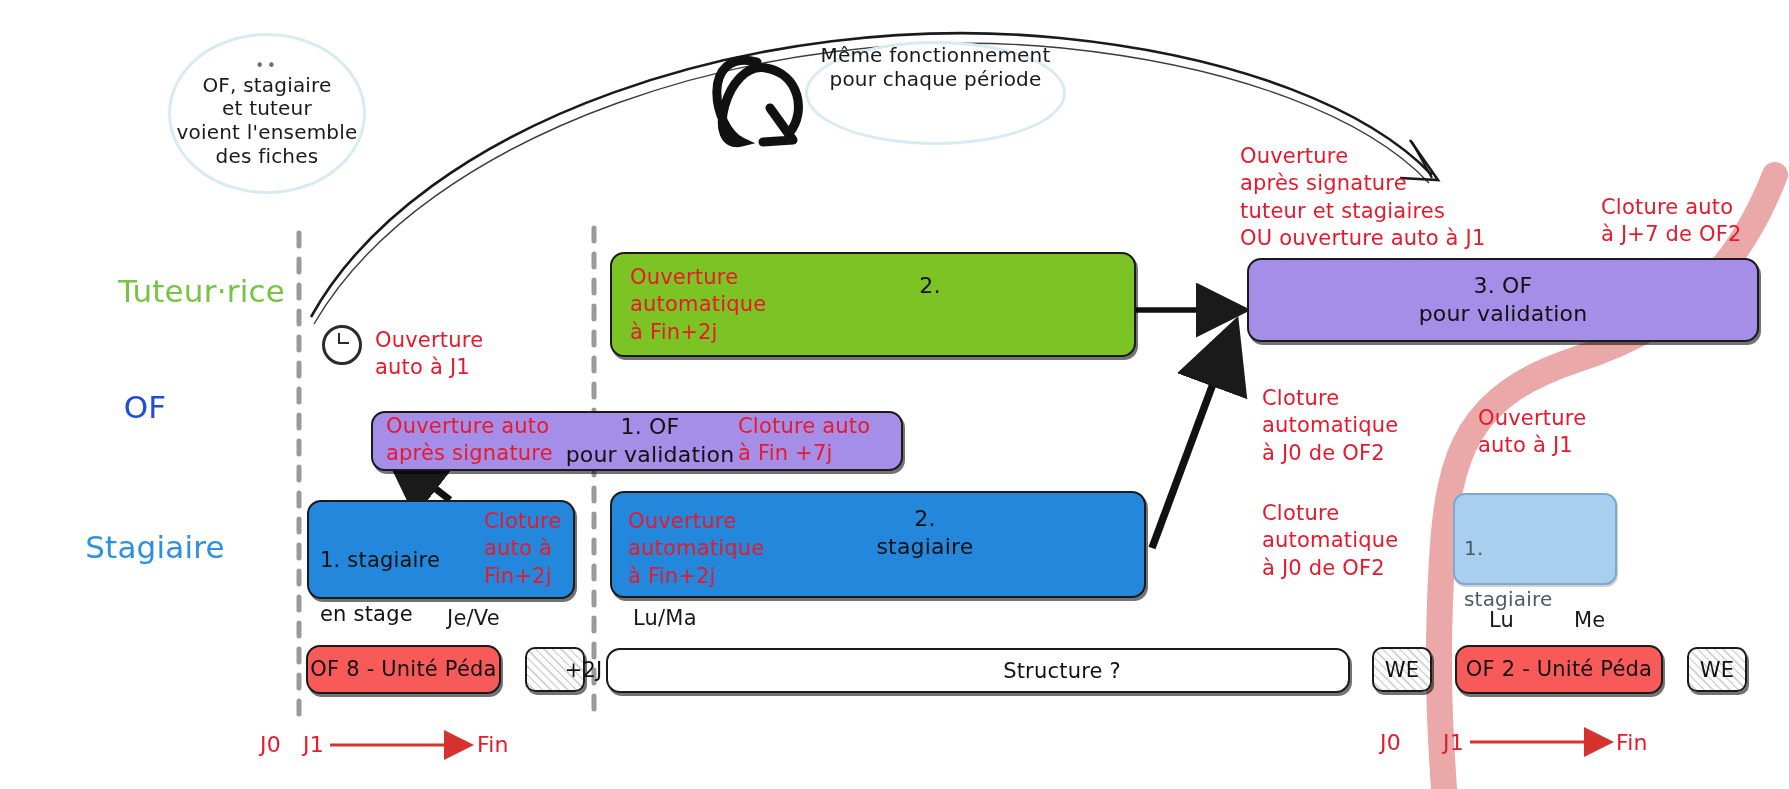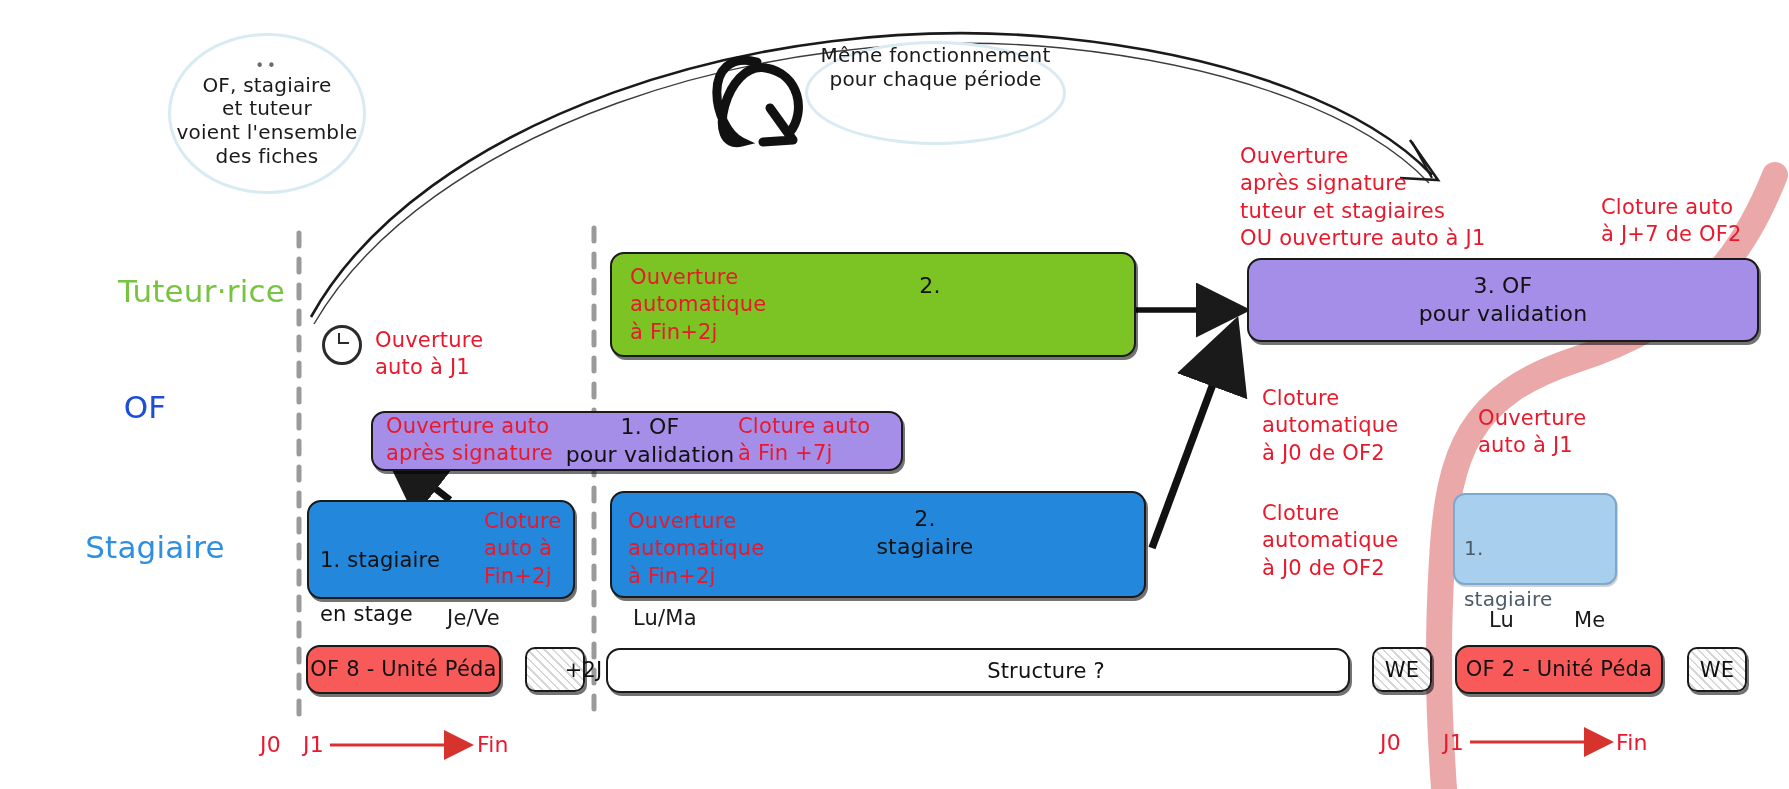--- a/index.html
+++ b/index.html
@@ -192,21 +192,21 @@
   <div class="daylabel hand" style="left:1460px;top:608px;">Lu</div>
   <div class="daylabel hand" style="left:1545px;top:608px;">Me</div>
 
   <div class="box box-red" style="left:306px;top:645px;width:195px;height:49px;"></div>
   <div class="tlabel hand" style="left:306px;top:657px;width:195px;">OF 8 - Unité Péda</div>
 
   <div class="box box-hatch" style="left:525px;top:647px;width:60px;height:45px;border-radius:10px;"></div>
   <div class="tlabel hand" style="left:525px;top:658px;width:61px;margin-left:28px;">+2J</div>
 
   <div class="box box-white" style="left:606px;top:648px;width:744px;height:45px;"></div>
-  <div class="tlabel hand" style="left:606px;top:659px;width:880px;">Structure ?</div>
+  <div class="tlabel hand" style="left:606px;top:659px;width:880px;padding-left:16px;">Structure ?</div>
 
   <div class="box box-hatch" style="left:1372px;top:647px;width:60px;height:45px;border-radius:10px;"></div>
   <div class="tlabel hand" style="left:1372px;top:658px;width:60px;">WE</div>
 
   <div class="box box-red" style="left:1455px;top:645px;width:208px;height:49px;"></div>
   <div class="tlabel hand" style="left:1455px;top:657px;width:208px;">OF 2 - Unité Péda</div>
 
   <div class="box box-hatch" style="left:1687px;top:647px;width:60px;height:45px;border-radius:10px;"></div>
   <div class="tlabel hand" style="left:1687px;top:658px;width:60px;">WE</div>
 

